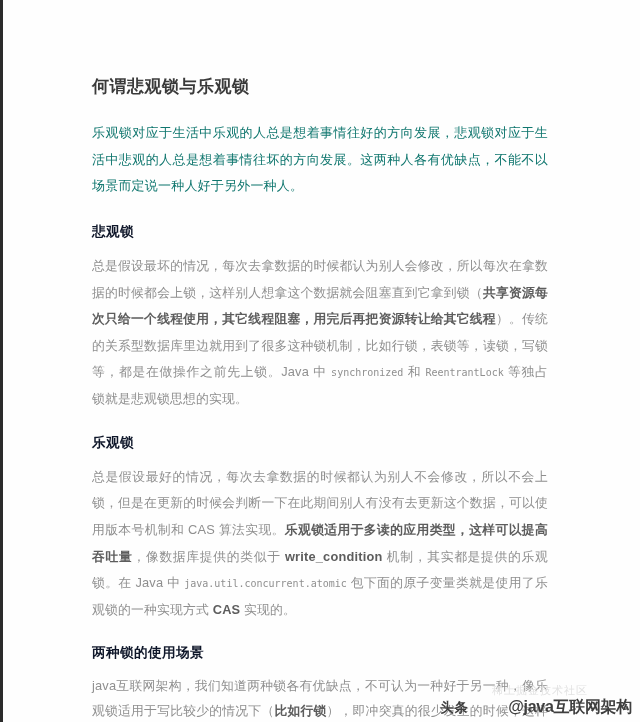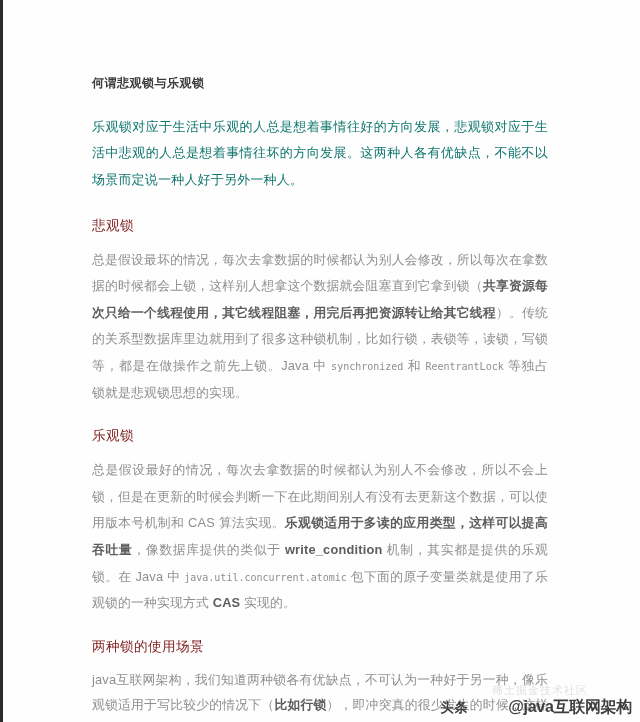--- a/index.html
+++ b/index.html
@@ -30,39 +30,39 @@
     background: #2b2b2b;
   }
   .article {
     position: absolute;
     left: 92px;
     top: 0;
     width: 456px;
     padding-top: 76px;
   }
   .article-title {
-    font-size: 12px;
+    font-size: 17px;
     font-weight: bold;
     color: #3a3a3a;
     letter-spacing: 0.5px;
     margin: 0 0 22px 0;
     line-height: 1.3;
   }
   .intro-paragraph {
     font-size: 13px;
     color: #0f766e;
     line-height: 2.05;
     margin: 0 0 22px 0;
     text-align: justify;
     letter-spacing: 0.2px;
   }
   .section-heading {
     font-size: 13.6px;
-    font-weight: normal;
-    color: #7f1d1d;
+    font-weight: bold;
+    color: #0f172a;
     margin: 0 0 12px 0;
     letter-spacing: 0.4px;
     line-height: 1.4;
   }
   .body-paragraph {
     font-size: 12.8px;
     color: #8f8f8f;
     line-height: 2.08;
     margin: 0 0 20px 0;
     text-align: justify;

